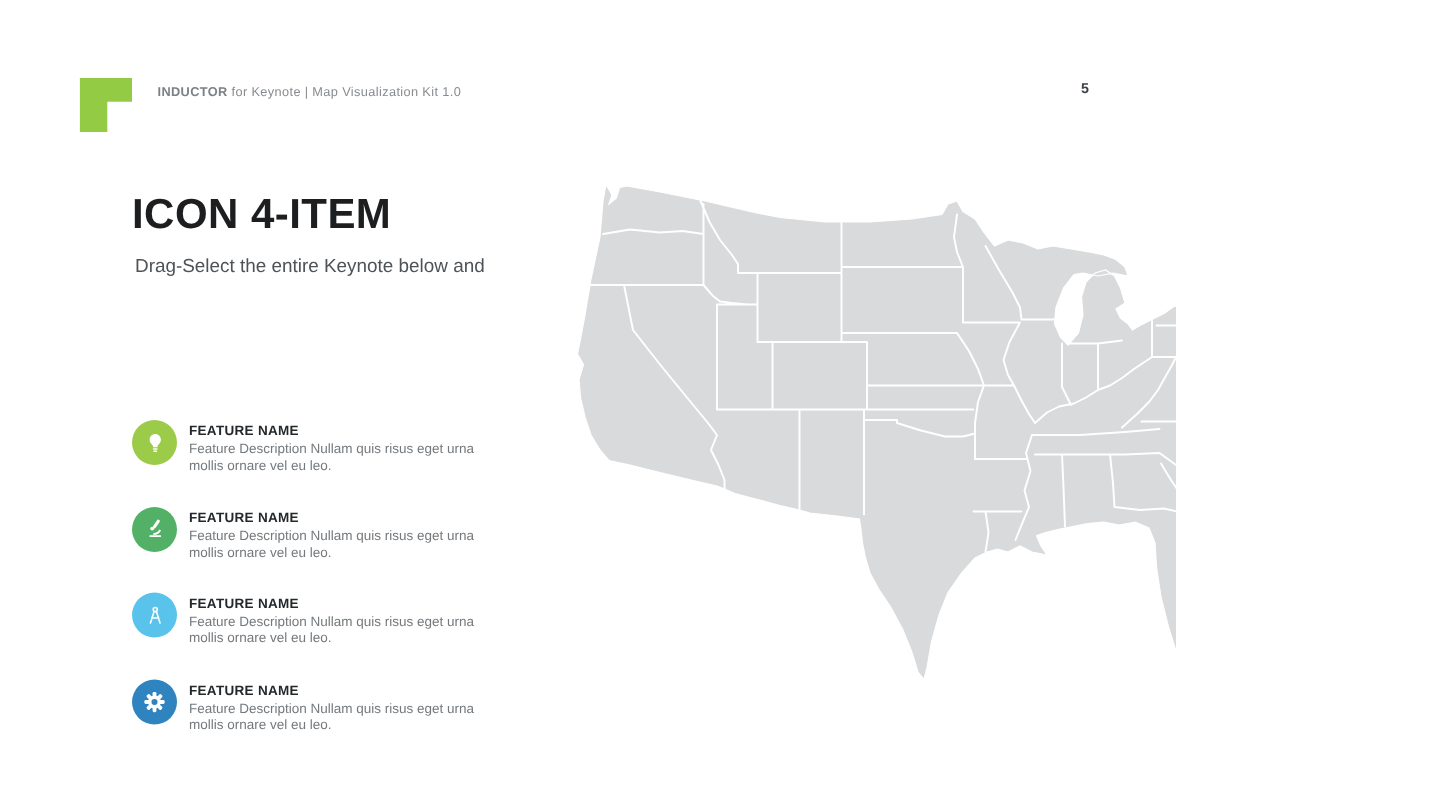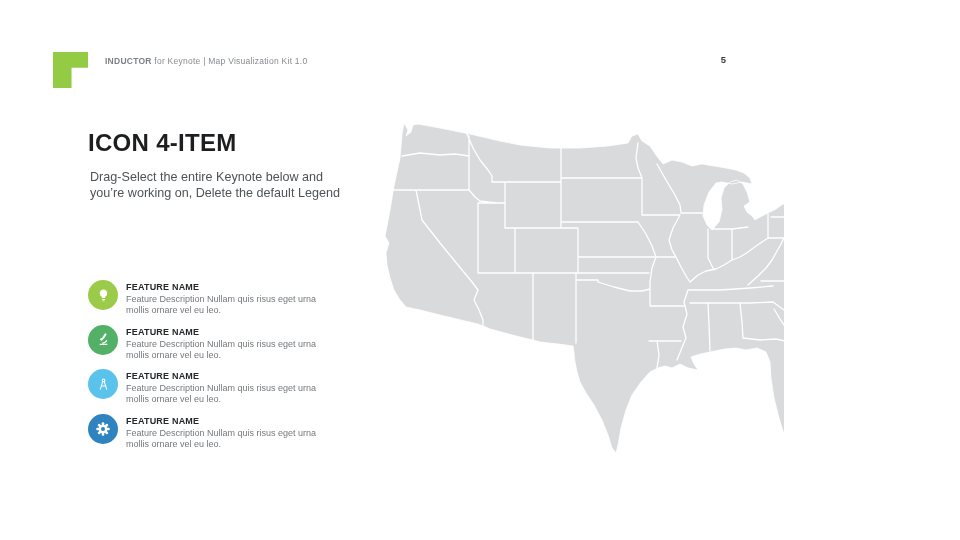--- a/index.html
+++ b/index.html
@@ -7,24 +7,24 @@
   .slide{position:relative;width:784px;height:540px;background:#ffffff;overflow:hidden;}
 
   
   .logo{position:absolute;left:53px;top:52px;width:35px;height:36px;
         clip-path:polygon(0 0,100% 0,100% 44%,53% 44%,53% 100%,0 100%);}
 
   .header-text{position:absolute;left:105px;top:56px;font-size:8.5px;letter-spacing:.25px;color:#878b8f;white-space:nowrap;}
   .brand{font-weight:bold;color:#7d8185;}
   .page-num{position:absolute;right:58px;top:54px;font-size:9.5px;font-weight:bold;color:#3d4145;}
 
-  .title{position:absolute;left:88px;top:128px;font-size:24px;line-height:30px;font-weight:800;color:#1c1e20;letter-spacing:.3px;}
+  .title{position:absolute;left:88px;top:128px;font-size:28px;line-height:30px;font-weight:800;color:#1c1e20;letter-spacing:.3px;}
   .intro{position:absolute;left:90px;top:169px;font-size:12.6px;line-height:16.3px;color:#4e5357;}
 
-  .features{position:absolute;left:88px;top:280px;display:flex;flex-direction:column;gap:8px;}
+  .features{position:absolute;left:88px;top:280px;display:flex;flex-direction:column;gap:21px;}
   .feature{display:flex;gap:8px;align-items:flex-start;}
   .badge{width:30px;height:30px;border-radius:50%;flex:0 0 30px;display:flex;align-items:center;justify-content:center;}
   .badge svg{display:block;}
   .f-text{width:205px;}
   .f-name{font-size:9px;font-weight:bold;color:#24282b;letter-spacing:.2px;margin:2px 0 2px;}
   .f-desc{font-size:9px;line-height:11.3px;color:#74797d;}
 
   .map{position:absolute;left:380px;top:110px;width:520px;height:350px;}
   .map .land{fill:#d9dadb;stroke:#fff;stroke-width:.8;}
   .map .borders{fill:none;stroke:#ffffff;stroke-width:1.3;stroke-linecap:round;stroke-linejoin:round;}
@@ -44,21 +44,20 @@
     <span class="brand">INDUCTOR</span>
     <span>for Keynote | Map Visualization Kit 1.0</span>
   </div>
 
   <div class="page-num">5</div>
 
   <div class="title">ICON 4-ITEM</div>
 
   <div class="intro">
     <div>Drag-Select the entire Keynote below and</div>
-    <div>you’re working on, Delete the default Legend</div>
   </div>
 
   <div class="features">
 
     <div class="feature">
       <span class="badge" style="background-color: rgb(156, 203, 73); color: rgb(156, 203, 73);">
         <svg width="17" height="17" viewBox="0 0 24 24">
           <g fill="#fff">
             <path d="M12 3.4c-3 0-5.3 2.4-5.3 5.3 0 1.7.8 3.2 2 4.2.7.6 1.2 1.4 1.2 2.3v.5h4.2v-.5c0-.9.5-1.7 1.2-2.3 1.2-1 2-2.5 2-4.2 0-2.9-2.3-5.3-5.3-5.3z"></path>
             <rect x="9.7" y="16.8" width="4.6" height="1.4" rx=".7"></rect>

